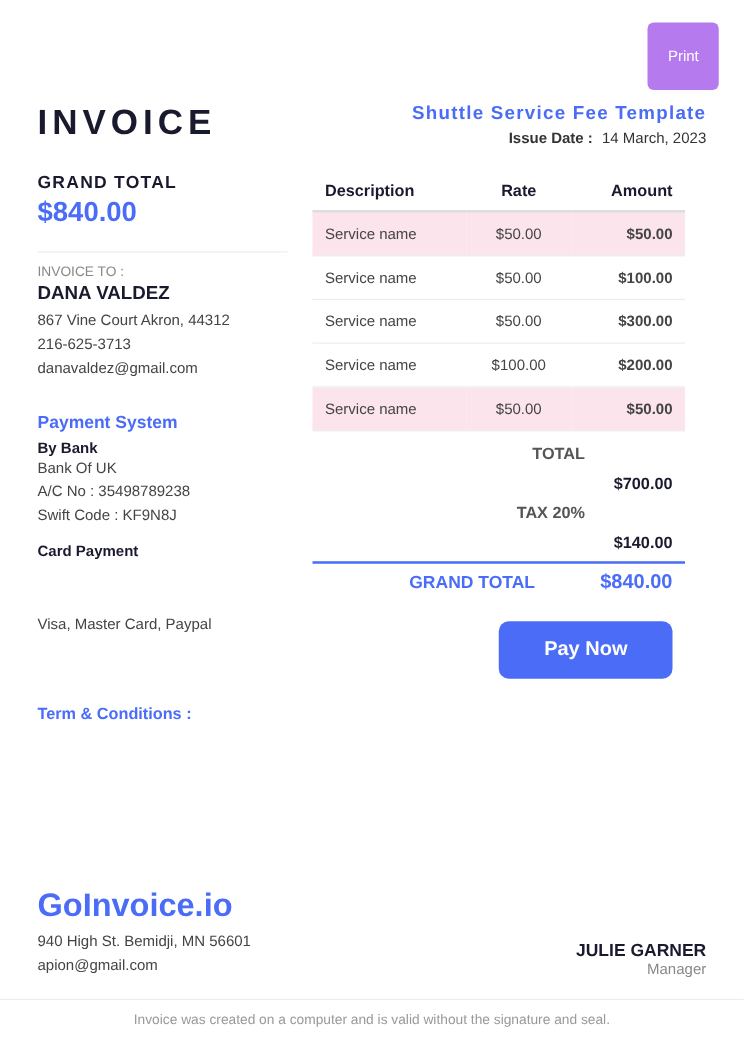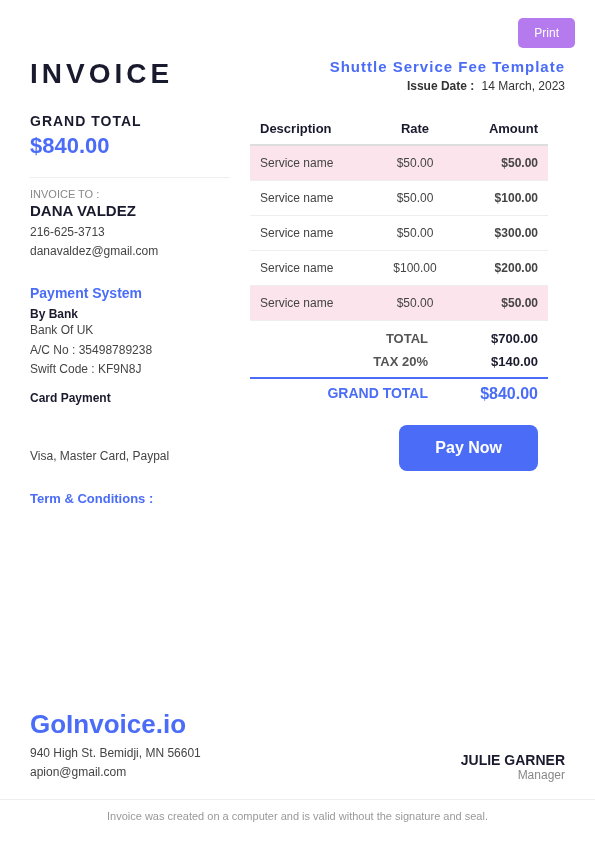--- a/index.html
+++ b/index.html
@@ -25,21 +25,21 @@
       border-radius: 5px;
       padding: 8px 16px;
       font-size: 12px;
       cursor: pointer;
     }
     .btn-print {
       background: #b57bee;
       color: #fff;
       border: none;
       border-radius: 5px;
-      padding: 8px 16px;
+      padding: 20px 16px;
       font-size: 12px;
       cursor: pointer;
     }
     .header-row {
       display: flex;
       justify-content: space-between;
       align-items: flex-start;
       padding: 0 30px 10px 30px;
     }
     .invoice-title {
@@ -172,34 +172,34 @@
     .row-highlight {
       background-color: #fce4ec;
     }
     .totals-section {
       margin-top: 6px;
     }
     .totals-row {
       display: flex;
       justify-content: flex-end;
       padding: 4px 10px;
-      gap: 40px;
       font-size: 13px;
     }
     .totals-label {
       font-weight: bold;
       color: #555;
       min-width: 80px;
       text-align: right;
     }
     .totals-value {
       min-width: 70px;
       text-align: right;
       font-weight: bold;
       color: #1a1a2e;
+      margin-top: 24px;
     }
     .grand-total-row {
       display: flex;
       justify-content: flex-end;
       padding: 6px 10px;
       gap: 40px;
       font-size: 14px;
       border-top: 2px solid #4a6cf7;
       margin-top: 4px;
     }
@@ -319,20 +319,21 @@
 <div class="main-content">
 
   <div class="left-panel">
     <div class="grand-total-label">GRAND TOTAL</div>
     <div class="grand-total-amount">$840.00</div>
 
     <hr class="divider">
 
     <div class="invoice-to-label">INVOICE TO :</div>
     <div class="client-name">DANA VALDEZ</div>
+    <div class="client-address">867 Vine Court  Akron, 44312</div>
     <div class="client-phone">216-625-3713</div>
     <div class="client-email">danavaldez@gmail.com</div>
 
     <div class="payment-section">
       <div class="payment-title">Payment System</div>
       <div class="payment-by-label">By Bank</div>
       <div class="payment-detail">Bank Of UK</div>
       <div class="payment-detail">A/C No : 35498789238</div>
       <div class="payment-detail">Swift Code : KF9N8J</div>
 

